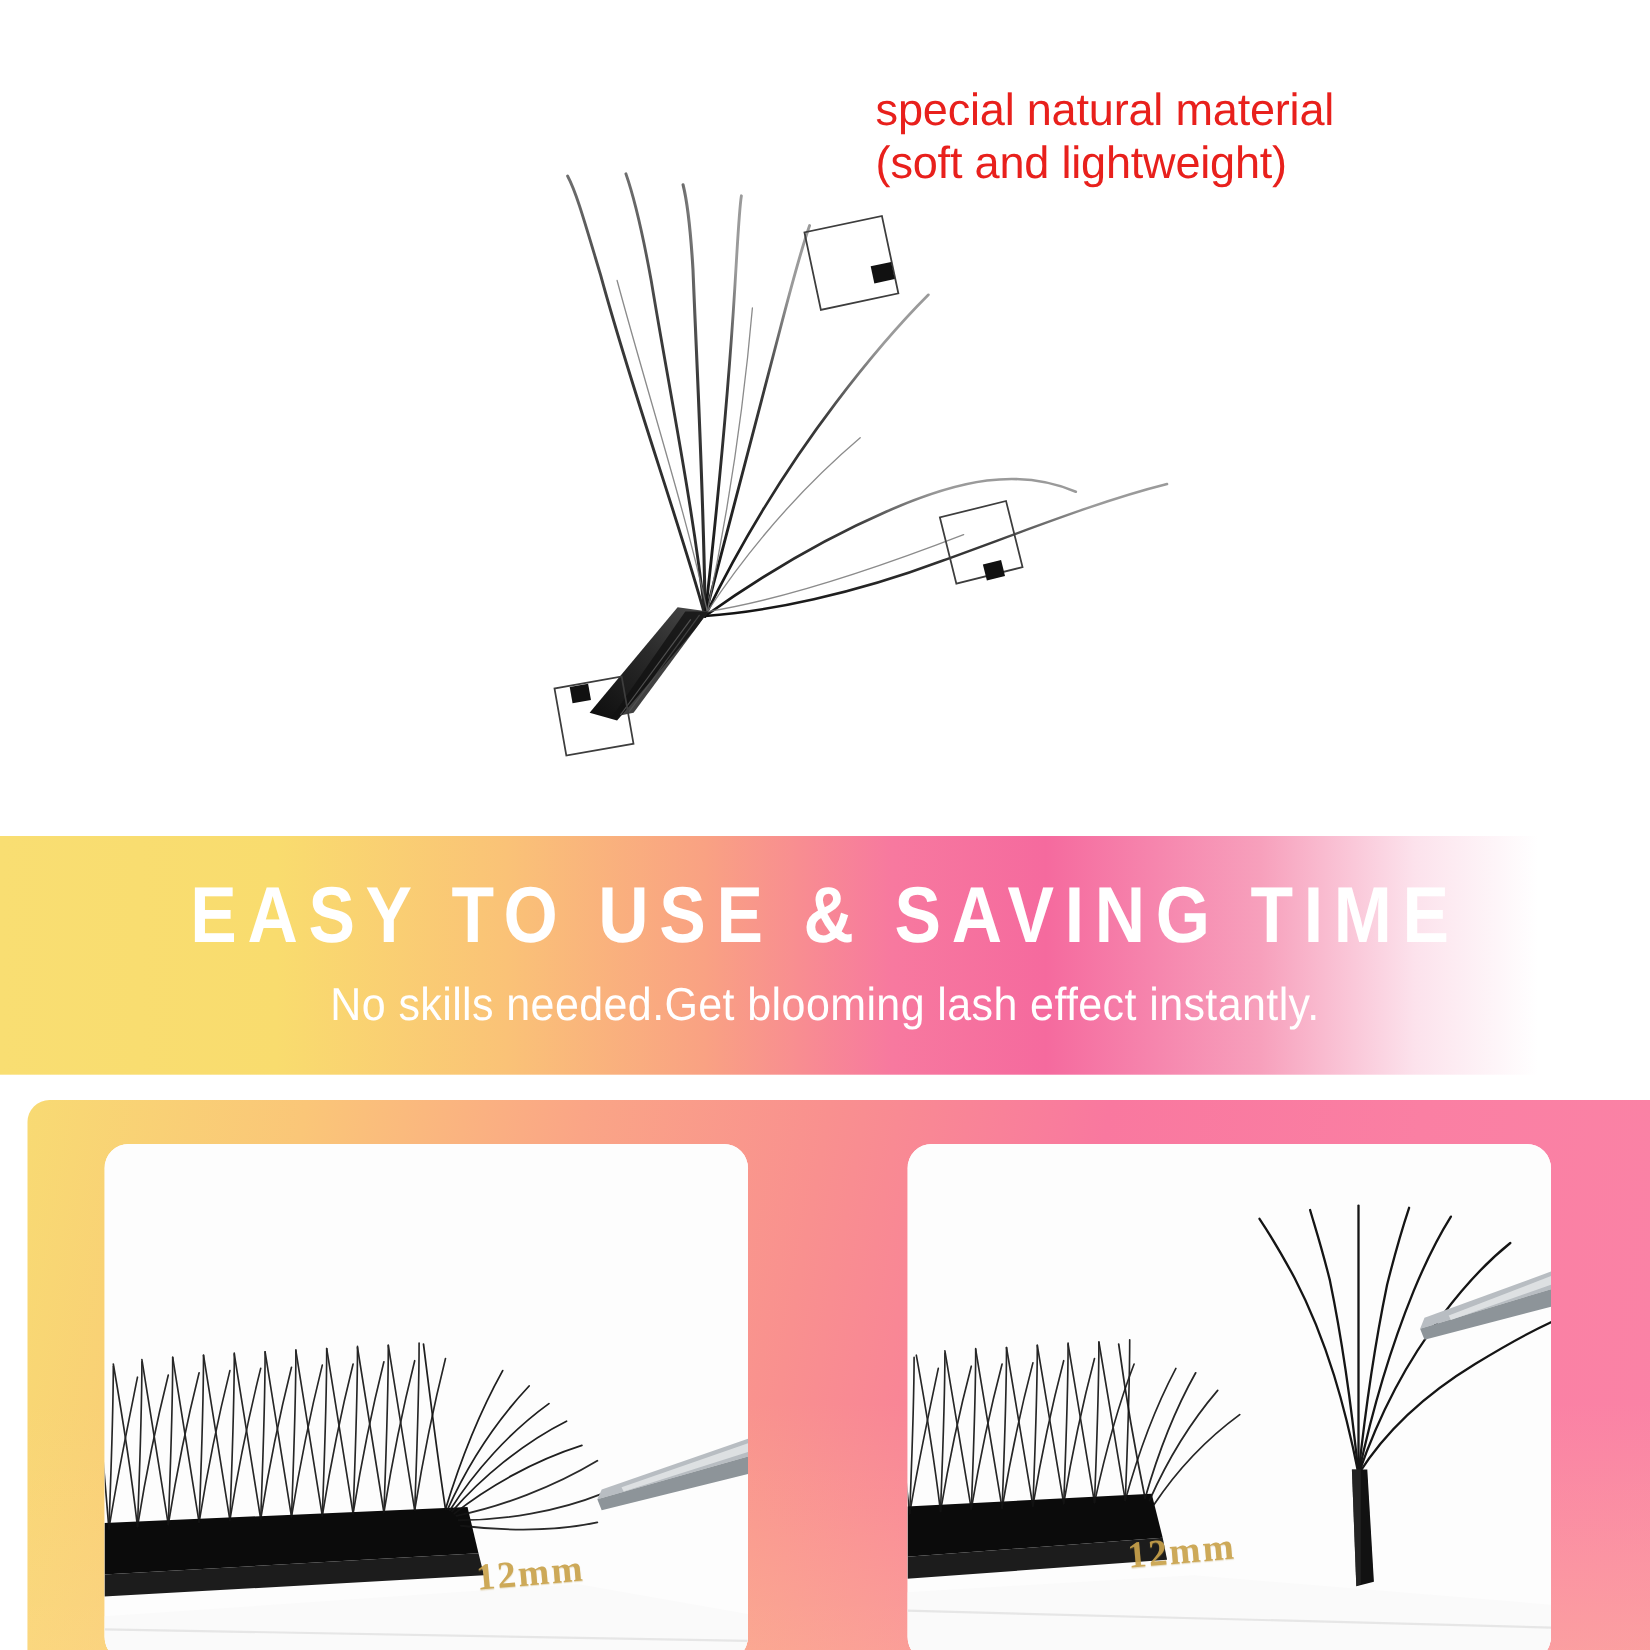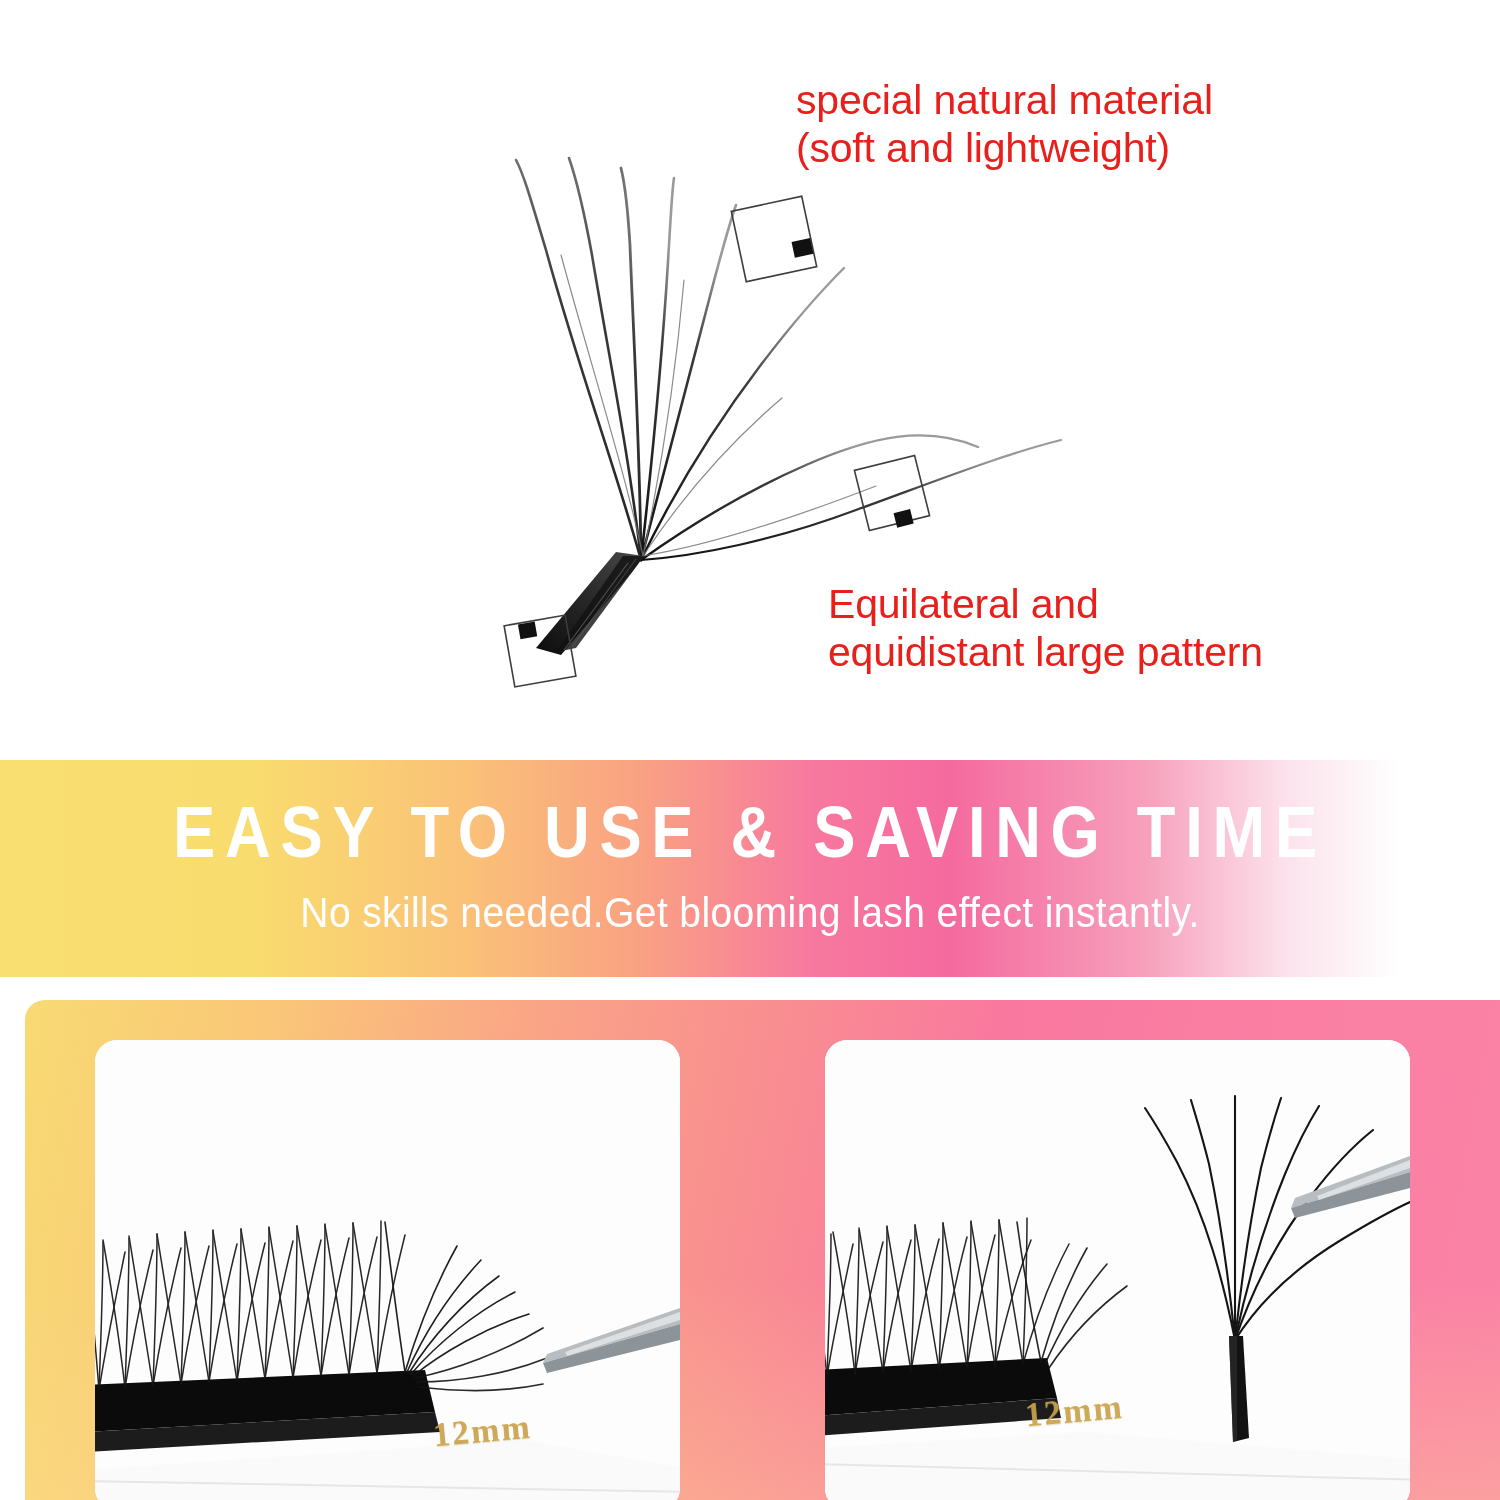--- a/index.html
+++ b/index.html
@@ -213,22 +213,20 @@
     <g>
       <rect x="493" y="620" width="62" height="62" fill="none" stroke="#3d3d3d" stroke-width="1.6" transform="rotate(-10 524 651)"></rect>
       <rect x="503" y="623" width="17" height="15" fill="#111111" transform="rotate(-10 511 630)"></rect>
     </g>
   </svg>
 
   <div class="callout callout-material">special natural material
 (soft and lightweight)</div>
 
 
-  <div class="callout callout-equi">Equilateral and
-equidistant large pattern</div>
 </div>
 
 <div class="banner">
   <div class="banner-title">EASY TO USE &amp; SAVING TIME</div>
   <div class="banner-sub">No skills needed.Get blooming lash effect instantly.</div>
 </div>
 
 <div class="photo-section">
 
   <div class="photo-card photo-card-left">

